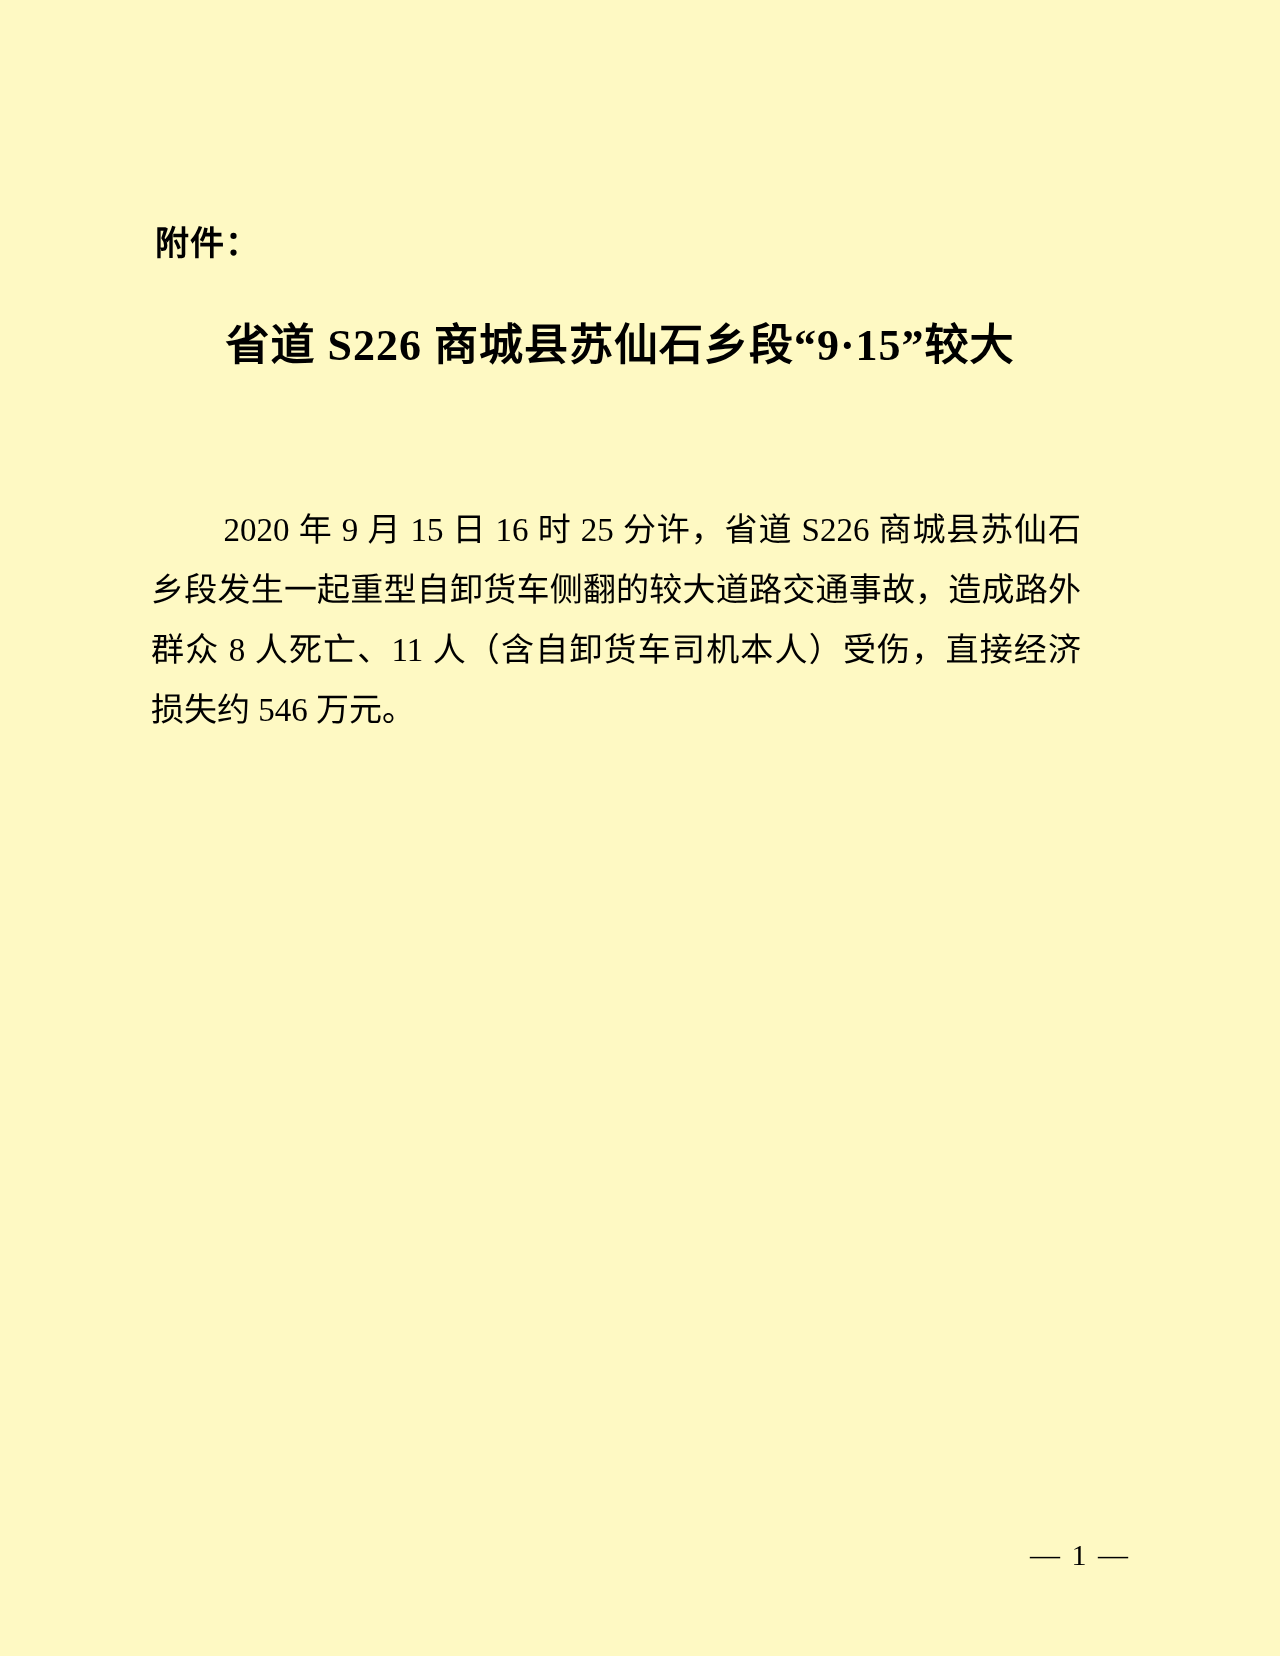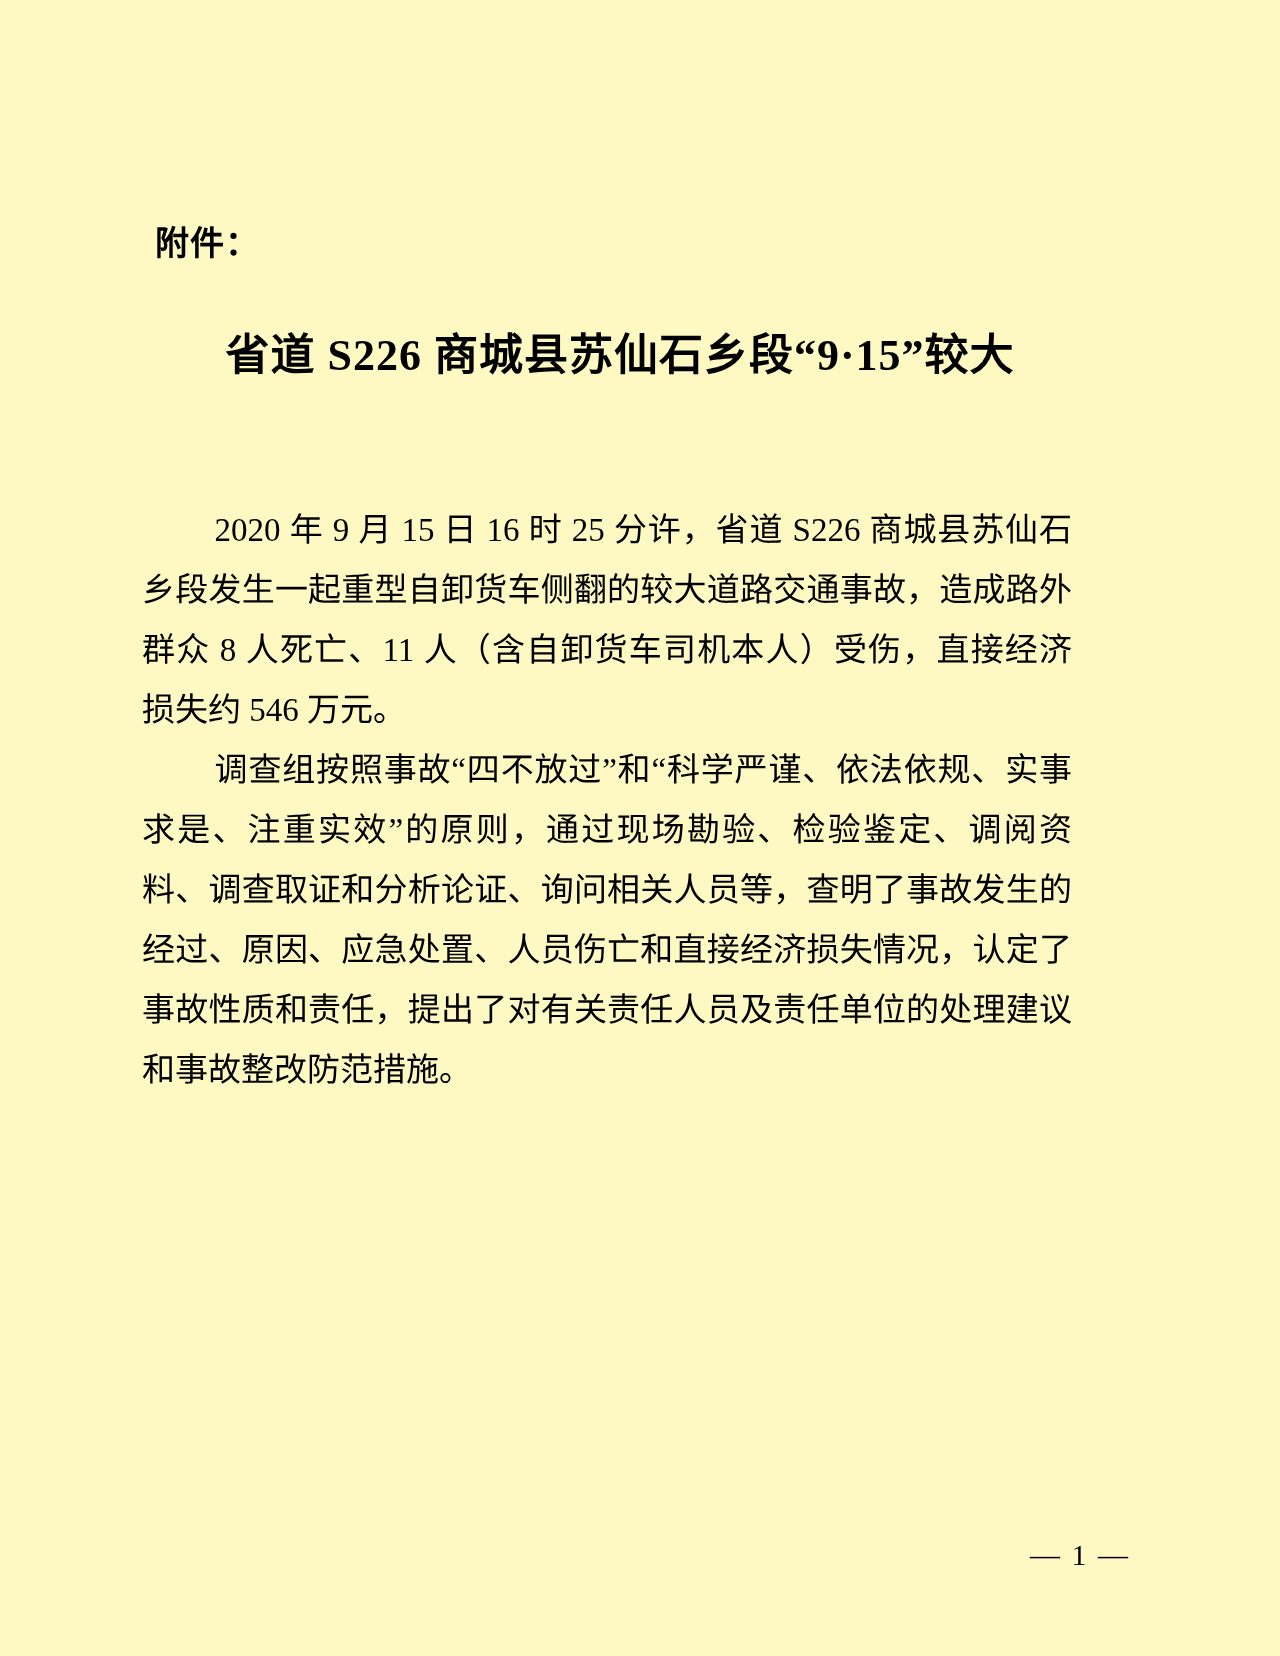--- a/index.html
+++ b/index.html
@@ -20,37 +20,37 @@
   .attachment-label {
     position: absolute;
     top: 216px;
     left: 155px;
     font-size: 34px;
     font-weight: bold;
     letter-spacing: 1px;
   }
   .doc-title {
     position: absolute;
-    top: 328px;
+    top: 318px;
     left: 155px;
     width: 930px;
     margin: 0;
     text-align: center;
     font-size: 44px;
     font-weight: bold;
     line-height: 56px;
     letter-spacing: 1px;
   }
   .doc-title .title-line {
     display: block;
   }
   .doc-body {
     position: absolute;
     top: 500px;
-    left: 142px;
+    left: 151px;
     width: 930px;
     font-size: 33px;
     line-height: 60px;
     text-align: justify;
     text-justify: inter-ideograph;
   }
   .doc-body p {
     margin: 0;
     padding: 0;
     text-indent: 2.2em;
@@ -71,18 +71,17 @@
 <div class="page">
 
   <div class="attachment-label">附件：</div>
 
   <h1 class="doc-title">
     <span class="title-line">省道 S226 商城县苏仙石乡段“9·15”较大</span>
   </h1>
 
   <div class="doc-body">
     <p>2020 年 9 月 15 日 16 时 25 分许，省道 S226 商城县苏仙石乡段发生一起重型自卸货车侧翻的较大道路交通事故，造成路外群众 8 人死亡、11 人（含自卸货车司机本人）受伤，直接经济损失约 546 万元。</p>
-    <p>调查组按照事故“四不放过”和“科学严谨、依法依规、实事求是、注重实效”的原则，通过现场勘验、检验鉴定、调阅资料、调查取证和分析论证、询问相关人员等，查明了事故发生的经过、原因、应急处置、人员伤亡和直接经济损失情况，认定了事故性质和责任，提出了对有关责任人员及责任单位的处理建议和事故整改防范措施。</p>
   </div>
 
   <div class="page-number">— 1 —</div>
 
 </div>
 
 </body></html>

